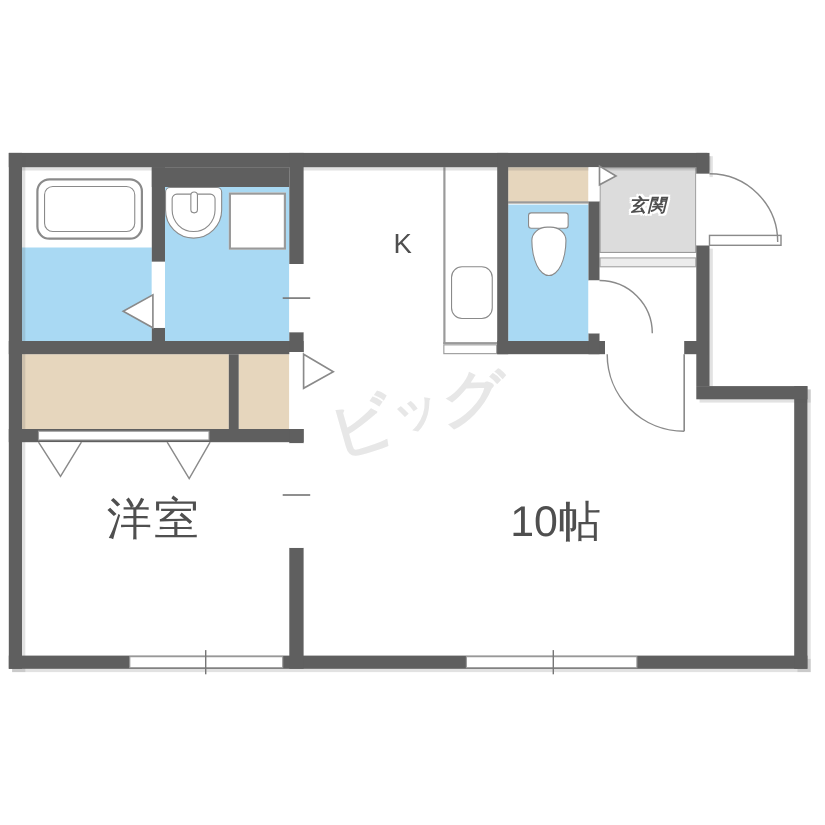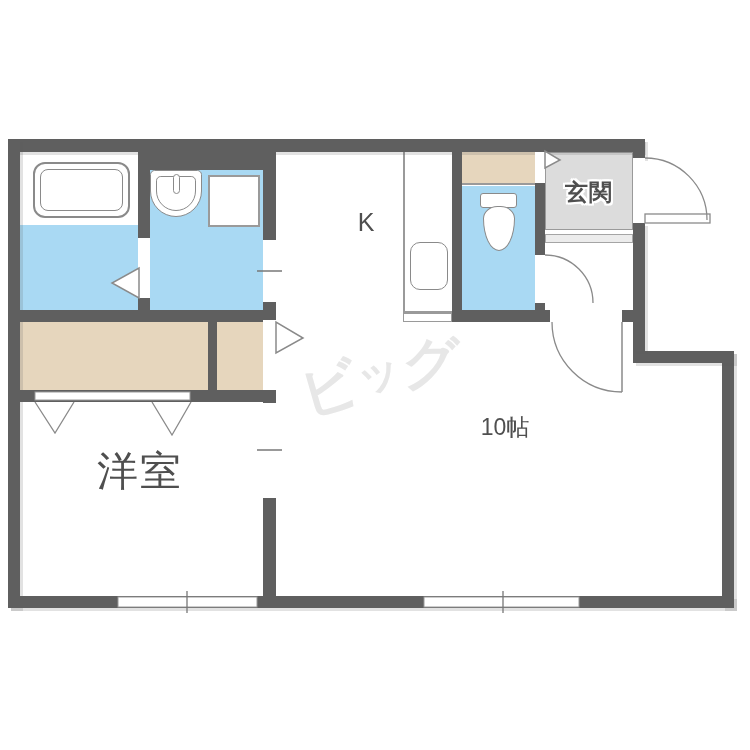--- a/index.html
+++ b/index.html
@@ -113,23 +113,23 @@
 
     <rect x="118" y="597" width="139" height="10" fill="#ffffff" stroke="#9a9a9a" stroke-width="1"></rect>
     <line x1="187" y1="591" x2="187" y2="613" stroke="#777777" stroke-width="1.3"></line>
     <rect x="424" y="597" width="155" height="10" fill="#ffffff" stroke="#9a9a9a" stroke-width="1"></rect>
     <line x1="503" y1="591" x2="503" y2="613" stroke="#777777" stroke-width="1.3"></line>
   </svg>
 
   <div class="roomlabel" style="left:340px;top:208px;width:52px;font-size:25px;">
     <span>K</span>
   </div>
-  <div class="roomlabel halo" style="left:545px;top:177px;width:88px;font-size:23px;font-weight:bold;letter-spacing:1px;">
+  <div class="roomlabel halo" style="left:545px;top:177px;width:88px;font-size:16px;font-weight:bold;letter-spacing:1px;font-style:italic;">
     <span>玄関</span>
   </div>
   <div class="roomlabel" style="left:40px;top:448px;width:200px;">
     <div style="font-size:41px;line-height:46px;letter-spacing:2px;">洋室</div>
   </div>
   <div class="roomlabel" style="left:395px;top:407px;width:220px;">
-    <div style="font-size:23px;line-height:40px;">10帖</div>
+    <div style="font-size:39px;line-height:40px;margin-top:48px;">10帖</div>
   </div>
 
 </div>
 
 </body></html>

